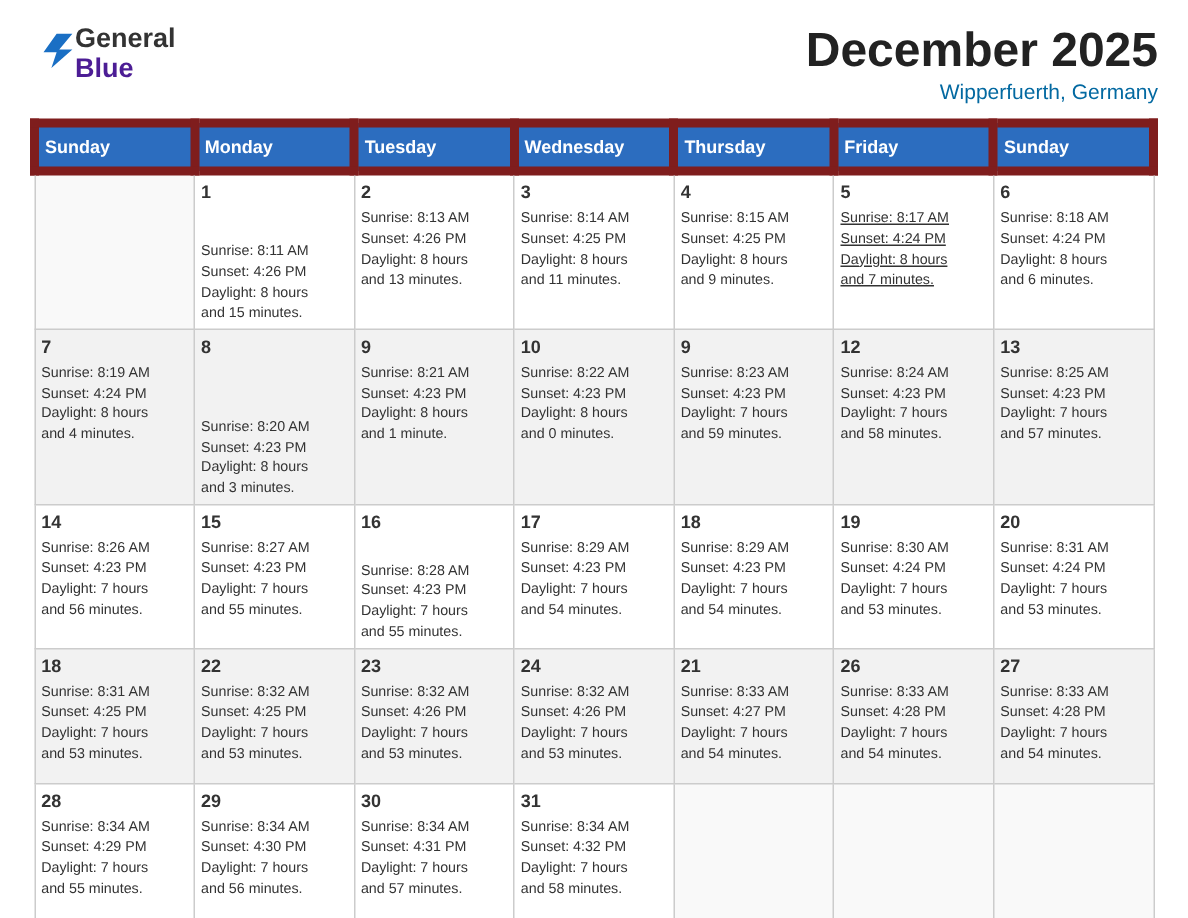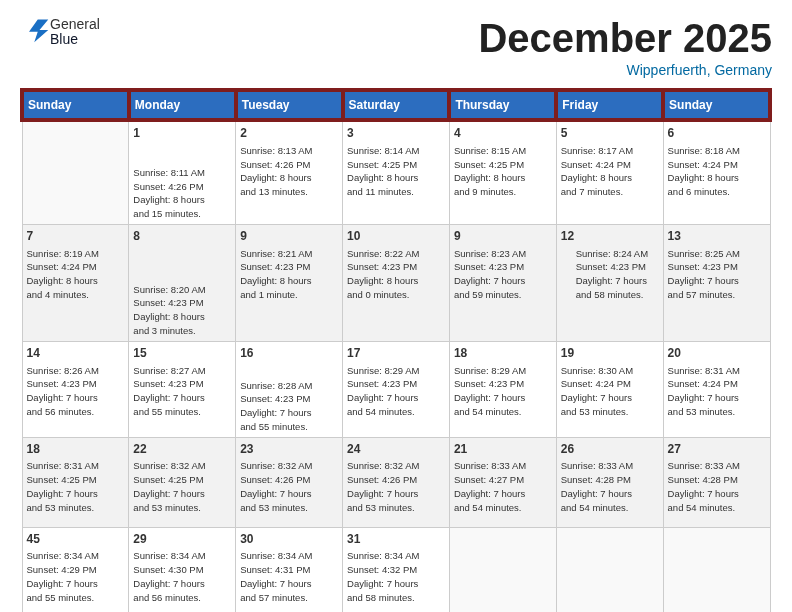--- a/index.html
+++ b/index.html
@@ -22,36 +22,36 @@
       justify-content: space-between;
       align-items: flex-start;
       margin-bottom: 10px;
     }
     .logo {
       display: flex;
       align-items: center;
       gap: 0px;
     }
     .logo-text {
-      font-size: 14px;
-      font-weight: normal;
+      font-size: 18px;
+      font-weight: bold;
       line-height: 1.1;
     }
     .logo-general { color: #333; }
-    .logo-blue { color: #0f172a; }
+    .logo-blue { color: #4c1d95; }
     .logo-icon {
       width: 28px;
       height: 28px;
       margin-left: 2px;
     }
     .title-block {
       text-align: right;
     }
     .month-title {
-      font-size: 40px;
+      font-size: 32px;
       font-weight: bold;
       color: #222;
       line-height: 1.1;
     }
     .location-title {
       font-size: 14px;
       color: #0369a1;
       margin-top: 2px;
     }
     .calendar {
@@ -62,21 +62,21 @@
       table-layout: fixed;
       font-size: 10px;
     }
     .calendar th {
       background: #2c6dbf;
       color: #fff;
       padding: 6px 4px;
       text-align: left;
       font-size: 12px;
       font-weight: bold;
-      border: 4px solid #7f1d1d;
+      border: 6px solid #7f1d1d;
     }
     .calendar td {
       border: 1px solid #ccc;
       vertical-align: top;
       padding: 3px 4px;
       height: 90px;
       width: 113px;
       color: #333;
       line-height: 1.4;
     }
@@ -119,21 +119,21 @@
       <div class="location-title">Wipperfuerth, Germany</div>
     </div>
   </div>
 
   <table class="calendar">
     <thead>
       <tr>
         <th>Sunday</th>
         <th>Monday</th>
         <th>Tuesday</th>
-        <th>Saturday</th>
+        <th>Wednesday</th>
         <th>Thursday</th>
         <th>Friday</th>
         <th>Sunday</th>
       </tr>
     </thead>
     <tbody id="calendar-body">
     <tr>
           <td class="empty"></td>
           <td>
             <span class="day-num">1</span>
@@ -158,21 +158,21 @@
           </td>
           <td>
             <span class="day-num">4</span>
             <div class="day-info" style="white-space: pre-line;">Sunrise: 8:15 AM
 Sunset: 4:25 PM
 Daylight: 8 hours
 and 9 minutes.</div>
           </td>
           <td>
             <span class="day-num">5</span>
-            <div class="day-info" style="white-space: pre-line;">Sunrise: 8:17 AM
+            <div class="day-info" style="white-space: pre-line; text-decoration: underline;">Sunrise: 8:17 AM
 Sunset: 4:24 PM
 Daylight: 8 hours
 and 7 minutes.</div>
           </td>
           <td>
             <span class="day-num">6</span>
             <div class="day-info" style="white-space: pre-line;">Sunrise: 8:18 AM
 Sunset: 4:24 PM
 Daylight: 8 hours
 and 6 minutes.</div>
@@ -209,21 +209,21 @@
           </td>
           <td>
             <span class="day-num">9</span>
             <div class="day-info" style="white-space: pre-line;">Sunrise: 8:23 AM
 Sunset: 4:23 PM
 Daylight: 7 hours
 and 59 minutes.</div>
           </td>
           <td>
             <span class="day-num">12</span>
-            <div class="day-info" style="white-space: pre-line; margin-left: 15px;">Sunrise: 8:24 AM
+            <div class="day-info" style="white-space: pre-line;">Sunrise: 8:24 AM
 Sunset: 4:23 PM
 Daylight: 7 hours
 and 58 minutes.</div>
           </td>
           <td>
             <span class="day-num">13</span>
             <div class="day-info" style="white-space: pre-line;">Sunrise: 8:25 AM
 Sunset: 4:23 PM
 Daylight: 7 hours
 and 57 minutes.</div>
@@ -326,21 +326,21 @@
           <td>
             <span class="day-num">27</span>
             <div class="day-info" style="white-space: pre-line;">Sunrise: 8:33 AM
 Sunset: 4:28 PM
 Daylight: 7 hours
 and 54 minutes.</div>
           </td>
         </tr>
         <tr>
           <td>
-            <span class="day-num">45</span>
+            <span class="day-num">28</span>
             <div class="day-info" style="white-space: pre-line;">Sunrise: 8:34 AM
 Sunset: 4:29 PM
 Daylight: 7 hours
 and 55 minutes.</div>
           </td>
           <td>
             <span class="day-num">29</span>
             <div class="day-info" style="white-space: pre-line;">Sunrise: 8:34 AM
 Sunset: 4:30 PM
 Daylight: 7 hours

